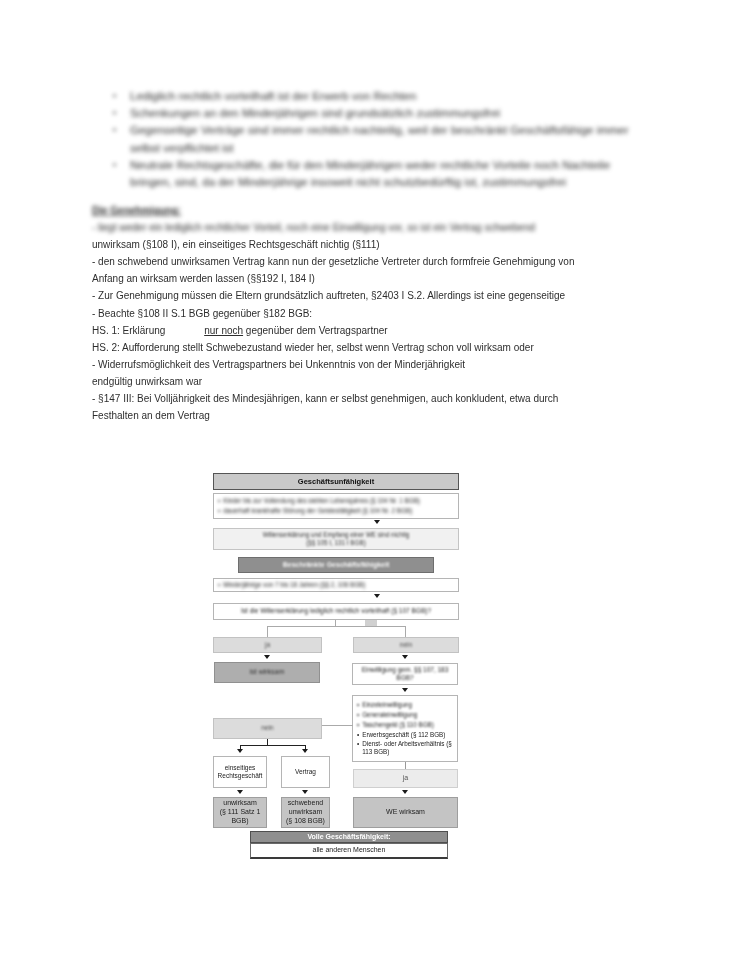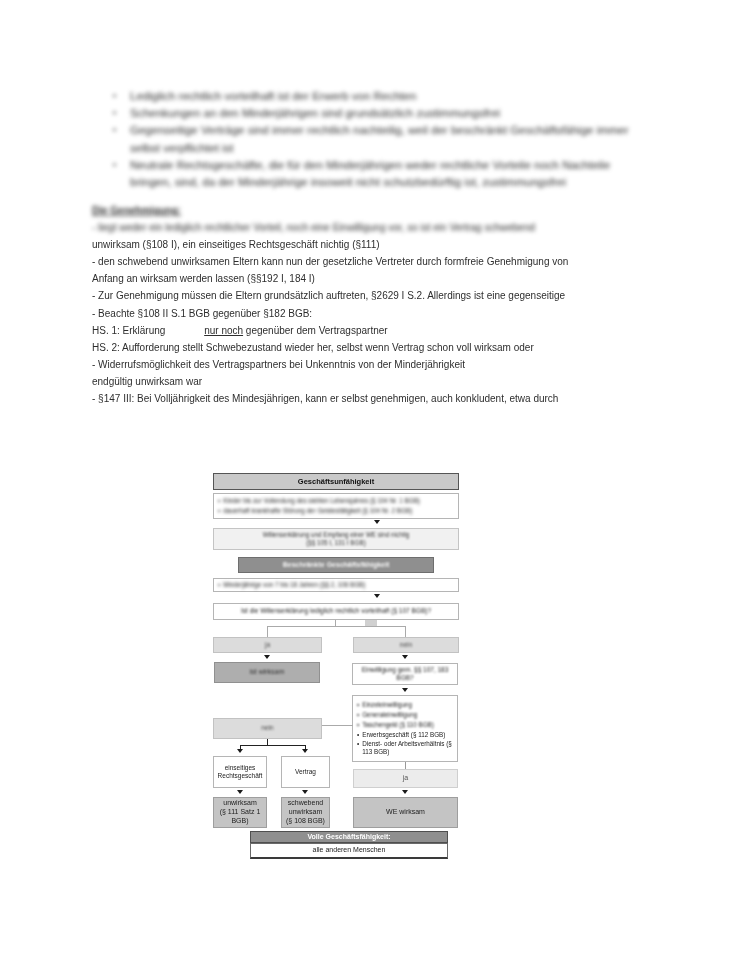--- a/index.html
+++ b/index.html
@@ -70,29 +70,30 @@
         <div class="bullet-text blur2">
           <div>Neutrale Rechtsgeschäfte, die für den Minderjährigen weder rechtliche Vorteile noch Nachteile</div>
           <div>bringen, sind, da der Minderjährige insoweit nicht schutzbedürftig ist, zustimmungsfrei</div>
         </div>
       </div>
     </div>
   <div class="section" id="section">
     <div class="heading blur2">Die Genehmigung:</div>
   <div class="txt-line blur2">- liegt weder ein lediglich rechtlicher Vorteil, noch eine Einwilligung vor, so ist ein Vertrag schwebend</div>
       <div class="txt-line">unwirksam (§108 I), ein einseitiges Rechtsgeschäft nichtig (§111)</div>
-      <div class="txt-line">- den schwebend unwirksamen Eltern kann nun der gesetzliche Vertreter durch formfreie Genehmigung von</div>
+      <div class="txt-line">- den schwebend unwirksamen Vertrag kann nun der gesetzliche Vertreter durch formfreie Genehmigung von</div>
       <div class="txt-line">Anfang an wirksam werden lassen (§§192 I, 184 I)</div>
-      <div class="txt-line">- Zur Genehmigung müssen die Eltern grundsätzlich auftreten, §2629 I S.2. Allerdings ist eine gegenseitige</div>
+      <div class="txt-line">- Zur Genehmigung müssen die Eltern grundsätzlich auftreten, §2403 I S.2. Allerdings ist eine gegenseitige</div>
       <div class="txt-line">- Beachte §108 II S.1 BGB gegenüber §182 BGB:</div>
       <div class="txt-line"><span>HS. 1: Erklärung </span><span class="u">nur noch</span><span> gegenüber dem Vertragspartner</span></div>
       <div class="txt-line">HS. 2: Aufforderung stellt Schwebezustand wieder her, selbst wenn Vertrag schon voll wirksam oder</div>
       <div class="txt-line">- Widerrufsmöglichkeit des Vertragspartners bei Unkenntnis von der Minderjährigkeit</div>
       <div class="txt-line">endgültig unwirksam war</div>
       <div class="txt-line">- §147 III: Bei Volljährigkeit des Mindesjährigen, kann er selbst genehmigen, auch konkludent, etwa durch</div>
+      <div class="txt-line">Festhalten an dem Vertrag</div>
     </div>
   <div class="diagram" id="diagram">
       <div class="dbox s-header" style="left: 0px; top: 0px; width: 246px; height: 17px;">
         <div class="dinner">Geschäftsunfähigkeit</div>
       </div>
       <div class="dbox s-white" style="left: 0px; top: 20px; width: 246px; height: 26px;">
         <div class="dinner blur1 d-bullets">
           <div class="d-bullet blur1">
             <span class="m">•</span>
             <span class="t">Kinder bis zur Vollendung des siebten Lebensjahres (§ 104 Nr. 1 BGB)</span>

